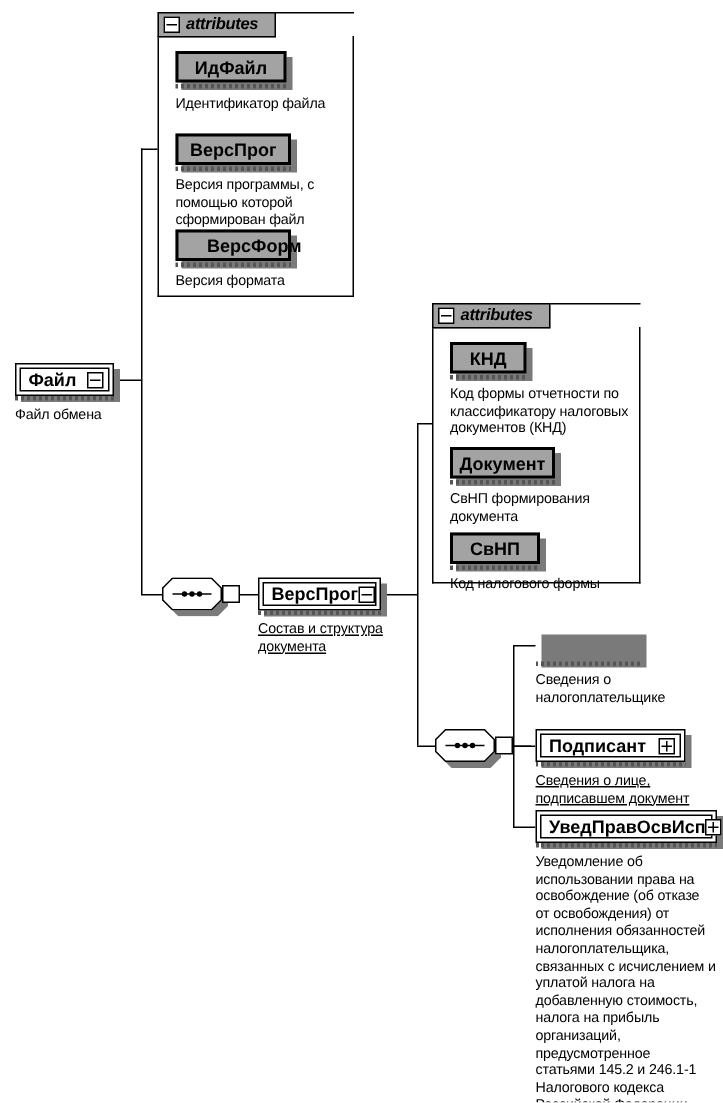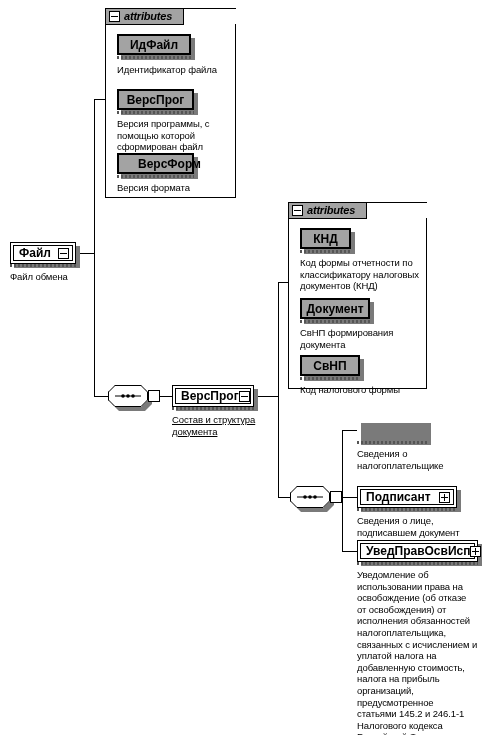--- a/index.html
+++ b/index.html
@@ -364,21 +364,21 @@
 налогоплательщике</div>
 
   <div class="shadow" style="left:361px; top:490px; width:100px; height:22px;"></div>
   <div class="elemnode" style="left:357px; top:486px; width:100px;">
     <div class="en-inner">
       <span class="en-name">Подписант</span>
       <span class="toggle plus"></span>
     </div>
   </div>
   <div class="dashline" style="left:357px; top:508px; width:100px;"></div>
-  <div class="caption" style="left:357px; top:515px; width:125px;">Сведения о лице,
+  <div class="caption" style="left:357px; top:515px; width:125px;text-decoration:underline;">Сведения о лице,
 подписавшем документ</div>
 
   <div class="shadow" style="left:361px; top:544px; width:121px; height:22px;"></div>
   <div class="elemnode" style="left:357px; top:540px; width:121px;padding-left:46px;">
     <div class="en-inner">
       <span class="en-name">УведПравОсвИсп</span>
       <span class="toggle plus"></span>
     </div>
   </div>
   <div class="dashline" style="left:357px; top:562px; width:121px;"></div>

